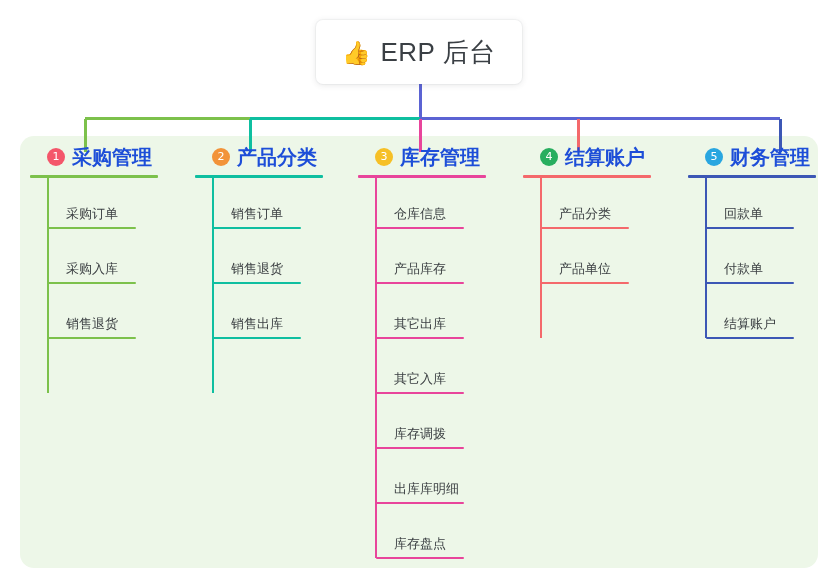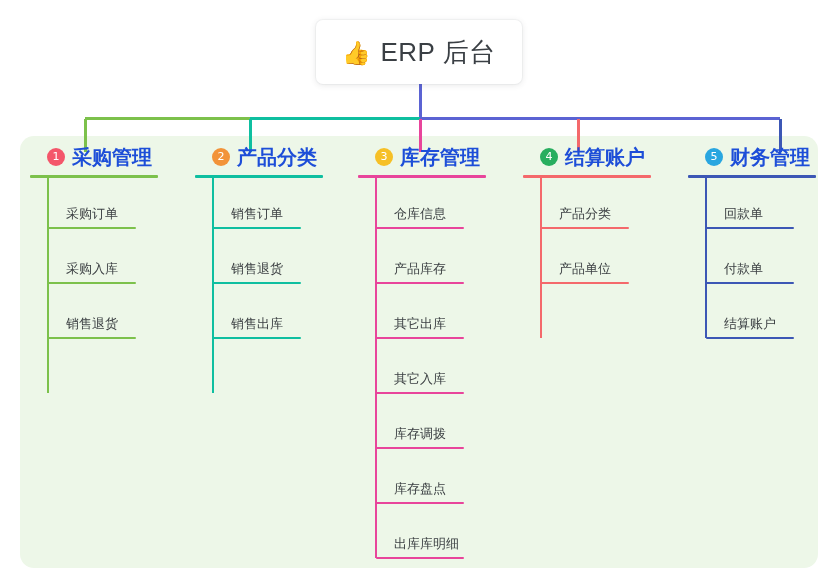--- a/index.html
+++ b/index.html
@@ -218,25 +218,25 @@
         </div>
         <div class="leaf">
           <span class="leaf-text">其它入库</span>
           <div class="leaf-rule" style="background: rgb(232, 69, 155);"></div>
         </div>
         <div class="leaf">
           <span class="leaf-text">库存调拨</span>
           <div class="leaf-rule" style="background: rgb(232, 69, 155);"></div>
         </div>
         <div class="leaf">
+          <span class="leaf-text">出库库明细</span>
+          <div class="leaf-rule" style="background: rgb(232, 69, 155);"></div>
+        </div>
+        <div class="leaf">
           <span class="leaf-text">库存盘点</span>
-          <div class="leaf-rule" style="background: rgb(232, 69, 155);"></div>
-        </div>
-        <div class="leaf">
-          <span class="leaf-text">出库库明细</span>
           <div class="leaf-rule" style="background: rgb(232, 69, 155);"></div>
         </div>
       </div>
     </div>
     <div class="column" style="left: 523px;">
       <div class="col-head">
         <span class="badge" style="background: rgb(40, 174, 95);">4</span>
         <span class="col-title">结算账户</span>
       </div>
       <div class="col-rule" style="background: rgb(244, 105, 107);"></div>

